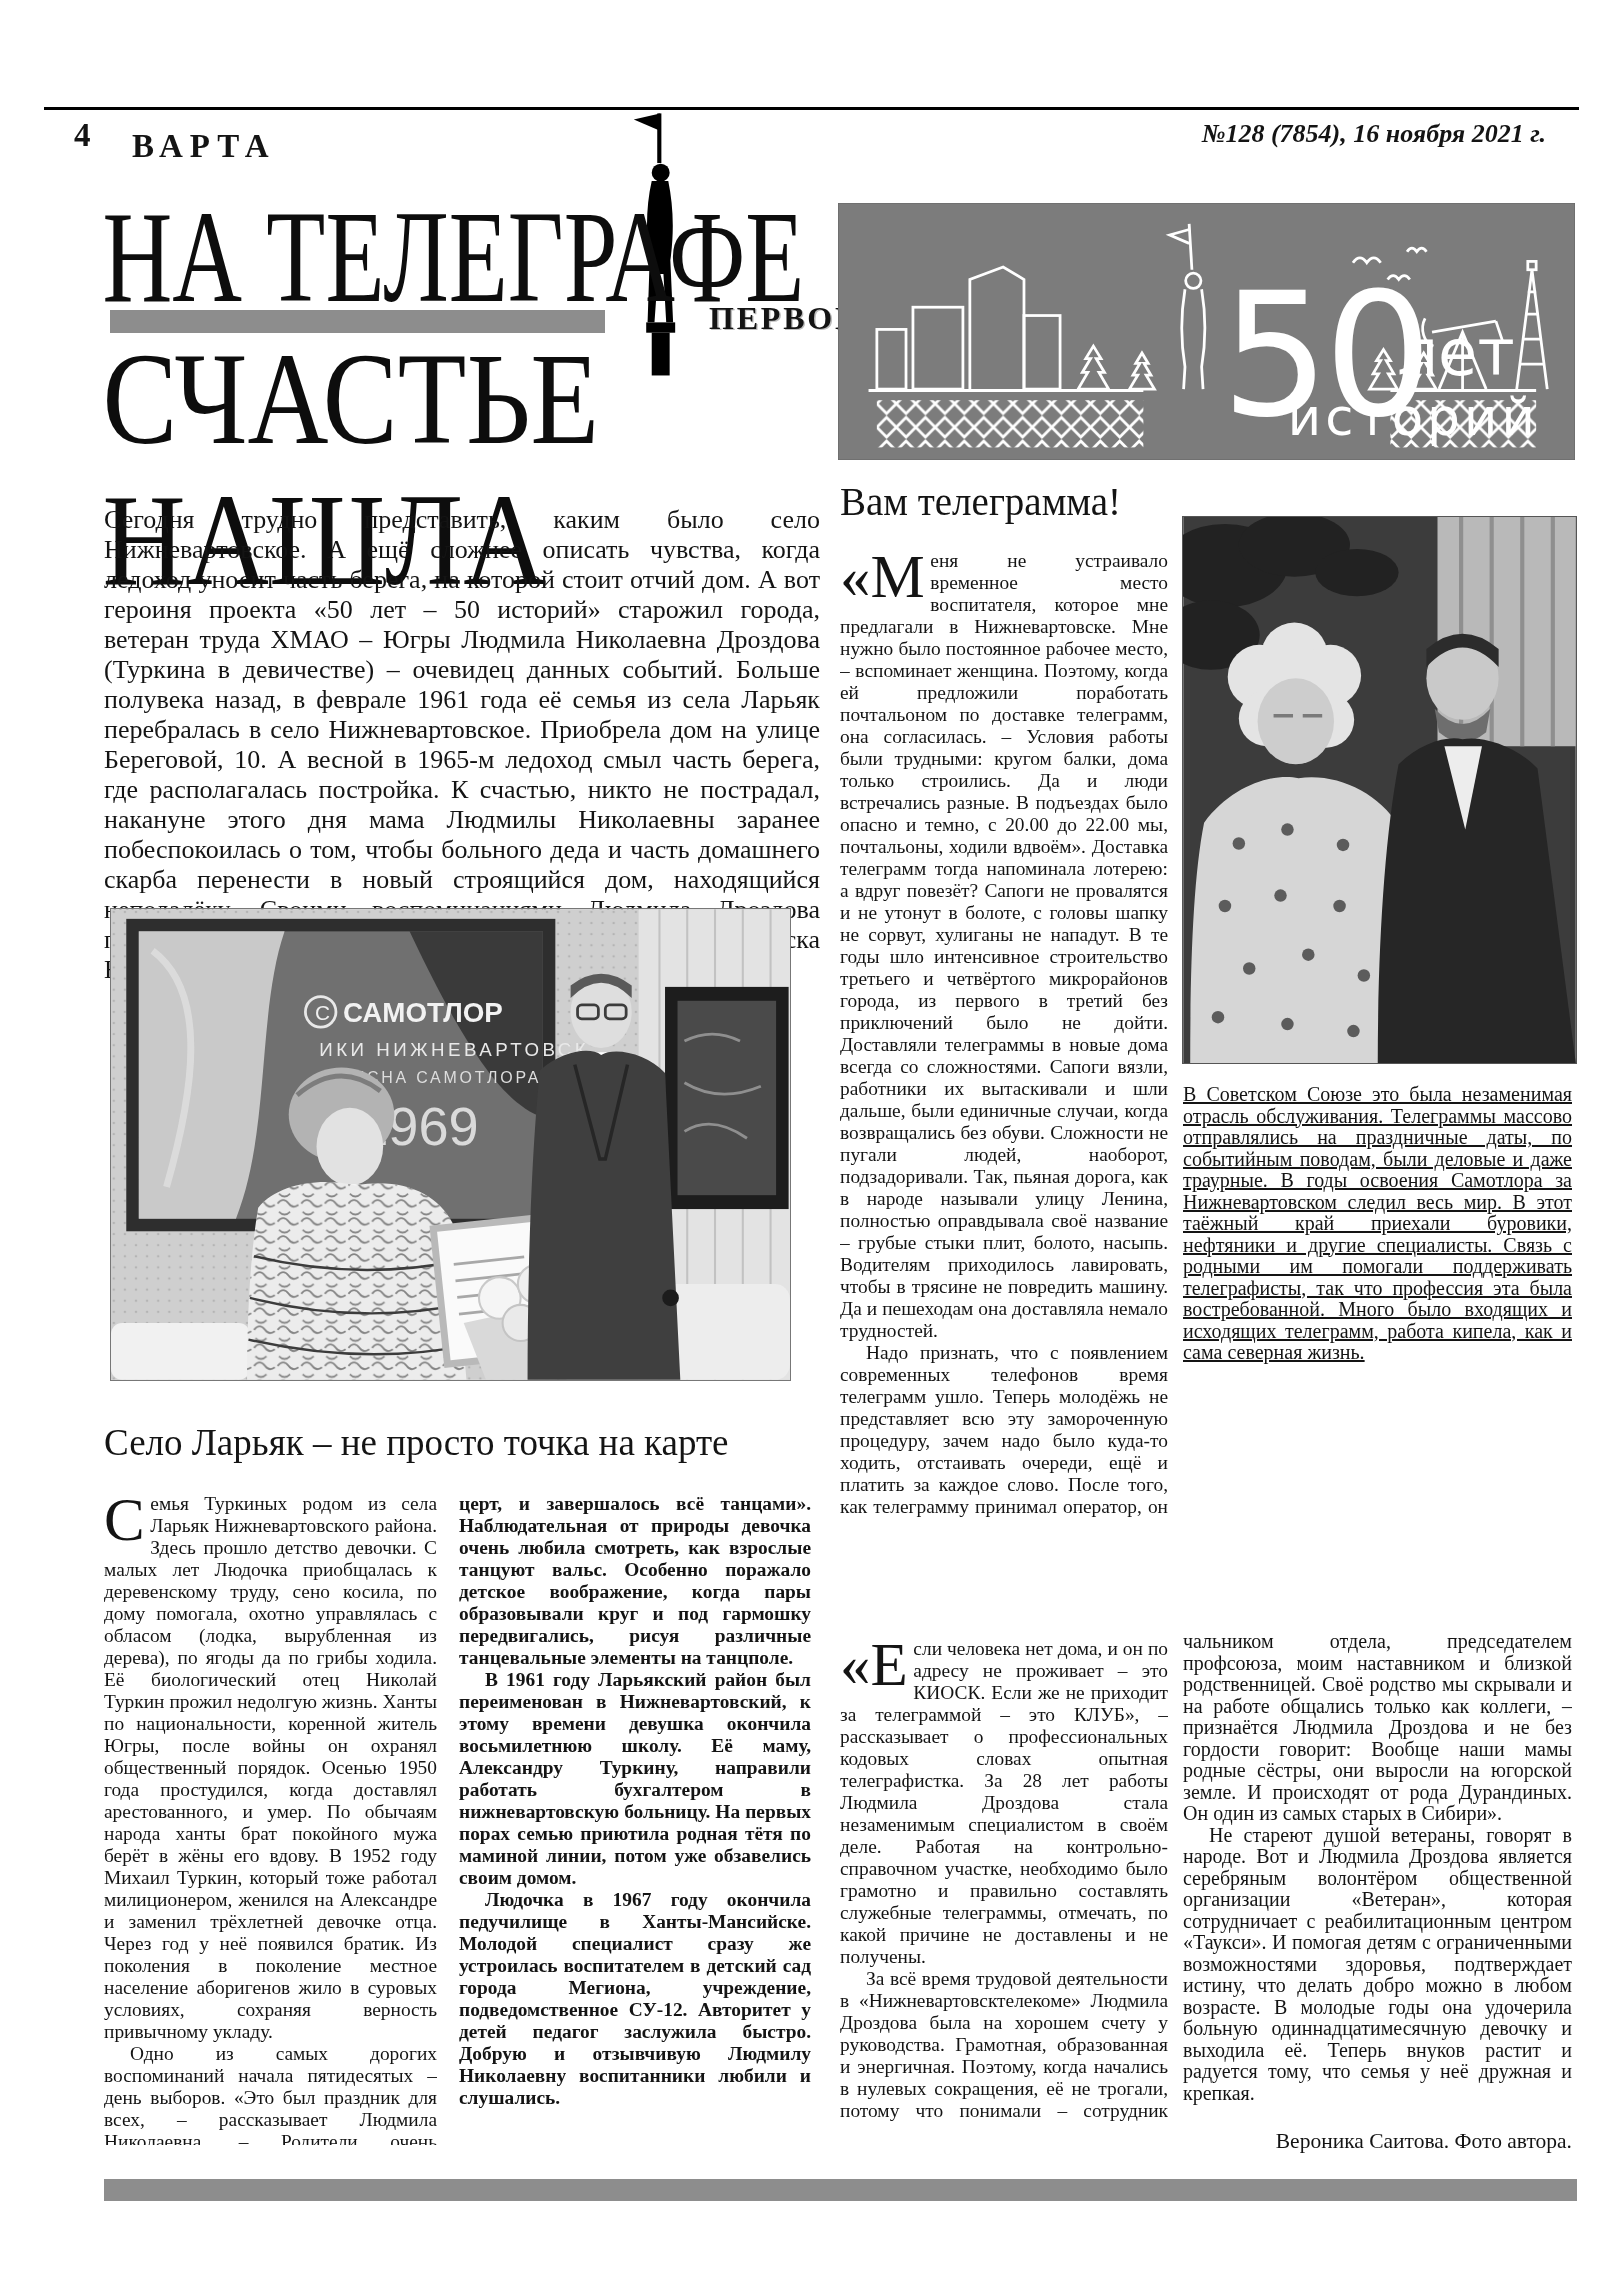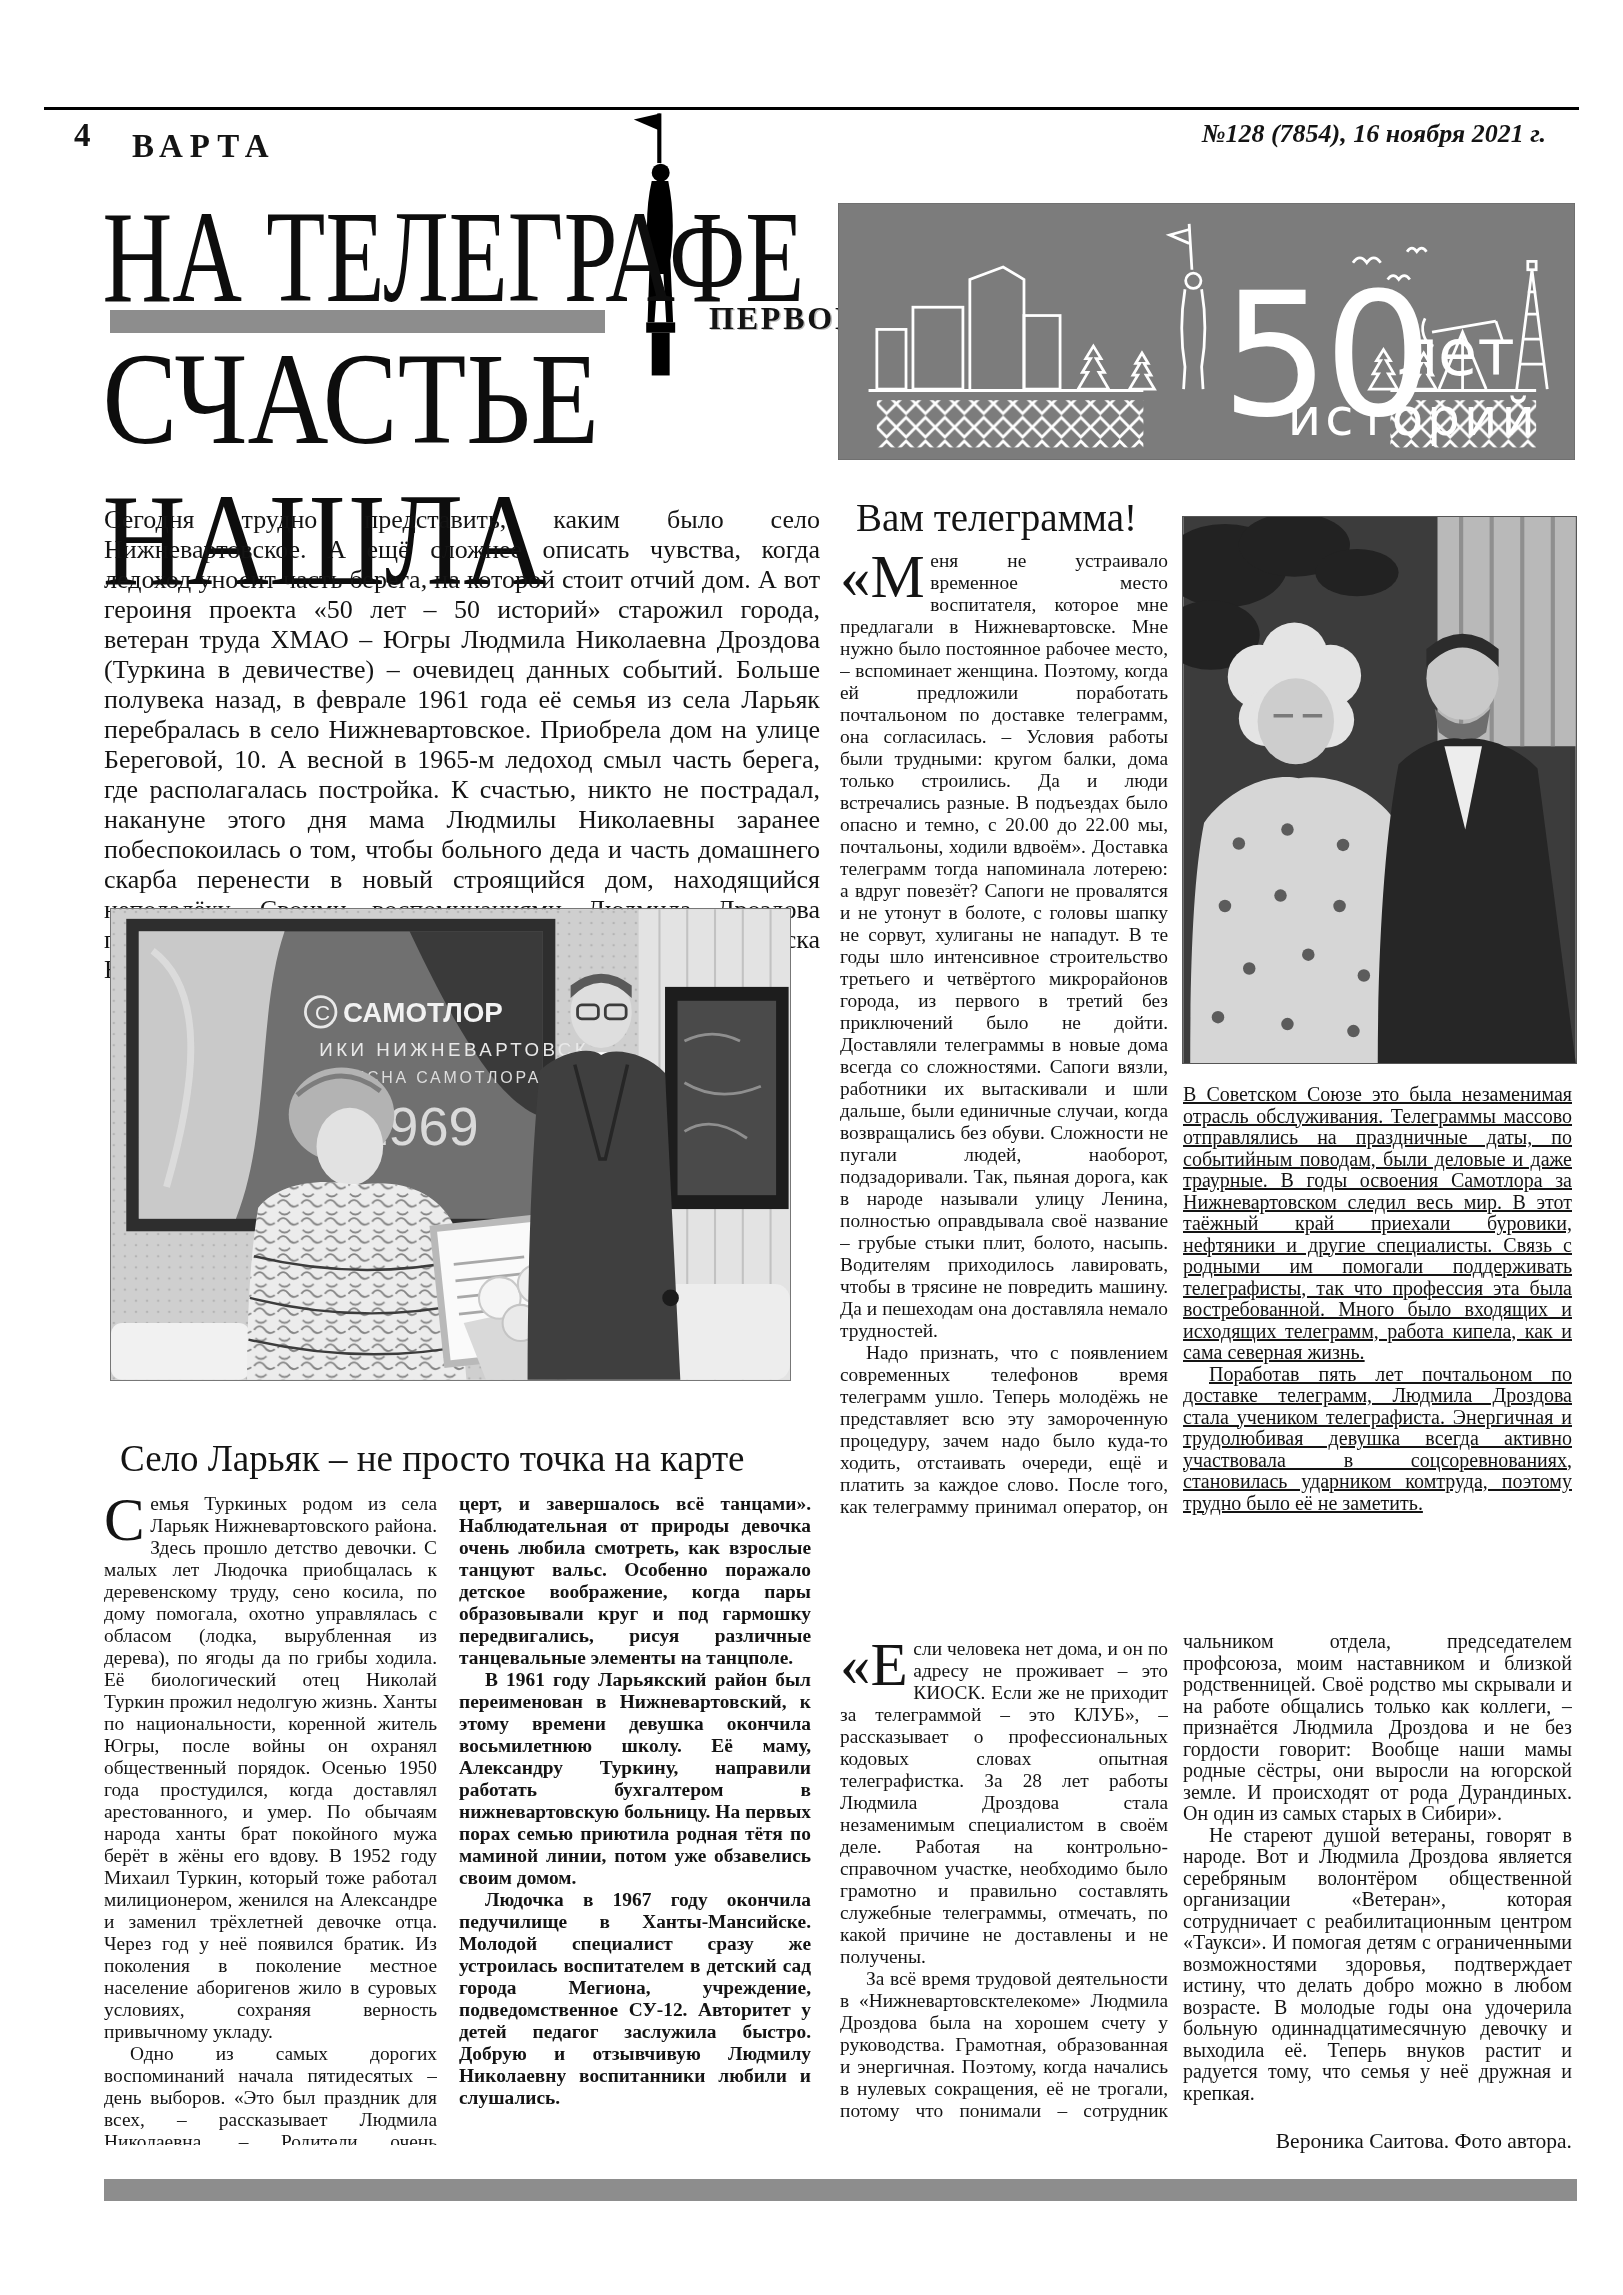--- a/index.html
+++ b/index.html
@@ -39,21 +39,21 @@
   
   .colR1{left:1183px;top:1084px;width:389px;height:451px;overflow:hidden;text-decoration:underline;}
   .colR2{left:1183px;top:1631px;width:389px;height:486px;overflow:hidden;}
   .byline{left:1183px;top:2129px;width:389px;text-align:right;font-size:21.5px;font-weight:normal;}
   .botbar{left:104px;top:2179px;width:1473px;height:22px;background:#8d8d8d;}
   
   .body p{margin:0;font-size:19.4px;line-height:22px;text-align:justify;}
   .colR1 p,.colR2 p{font-size:20px;line-height:21.5px;}
   .ind{text-indent:26px;}
   .dc{float:left;font-size:61px;line-height:46px;padding:4.2px 5.6px 0 0;}
-  h2{margin:16px;font-weight:400;}
+  h2{margin:0;font-weight:400;}
 </style>
 </head>
 <body>
 
 <div class="page">
 
   <div class="abs toprule"></div>
   <div class="abs pageno">4</div>
   <div class="abs masthead">ВАРТА</div>
   <div class="abs issue">№128 (7854), 16 ноября 2021 г.</div>
@@ -283,21 +283,20 @@
       <ellipse cx="402" cy="232" rx="52" ry="60" fill="#c9c9c9"></ellipse>
       <path d="M350,216 q52,-56 104,0 l0,-26 q-52,-44 -104,0 Z" fill="#2c2c2c"></path>
       <path d="M362,276 q40,44 80,0 l-6,34 q-34,28 -68,0 Z" fill="#6e6e6e"></path>
       <path d="M310,356 C340,326 380,314 402,320 C430,314 480,330 510,362 L565,786 L280,786 C280,620 290,460 310,356 Z" fill="#262626"></path>
       <path d="M376,330 L430,330 L406,450 Z" fill="#ededed"></path>
     </g>
   </svg>
 
   <div class="abs colR1 body">
     <p>В Советском Союзе это была незаменимая отрасль обслуживания. Телеграммы массово отправлялись на праздничные даты, по событийным поводам, были деловые и даже траурные. В годы освоения Самотлора за Нижневартовском следил весь мир. В этот таёжный край приехали буровики, нефтяники и другие специалисты. Связь с родными им помогали поддерживать телеграфисты, так что профессия эта была востребованной. Много было входящих и исходящих телеграмм, работа кипела, как и сама северная жизнь.</p>
-    <p class="ind">Поработав пять лет почтальоном по доставке телеграмм, Людмила Дроздова стала учеником телеграфиста. Энергичная и трудолюбивая девушка всегда активно участвовала в соцсоревнованиях, становилась ударником комтруда, поэтому трудно было её не заметить.</p>
   </div>
   <div class="abs colR2 body">
     <p>чальником отдела, председателем профсоюза, моим наставником и близкой родственницей. Своё родство мы скрывали и на работе общались только как коллеги, – признаётся Людмила Дроздова и не без гордости говорит: Вообще наши мамы родные сёстры, они выросли на югорской земле. И происходят от рода Дурандиных. Он один из самых старых в Сибири».</p>
     <p class="ind">Не стареют душой ветераны, говорят в народе. Вот и Людмила Дроздова является серебряным волонтёром общественной организации «Ветеран», которая сотрудничает с реабилитационным центром «Таукси». И помогая детям с ограниченными возможностями здоровья, подтверждает истину, что делать добро можно в любом возрасте. В молодые годы она удочерила больную одиннадцатимесячную девочку и выходила её. Теперь внуков растит и радуется тому, что семья у неё дружная и крепкая.</p>
   </div>
   <div class="abs byline">Вероника Саитова. Фото автора.</div>
 
   <div class="abs botbar"></div>
 </div>
 

